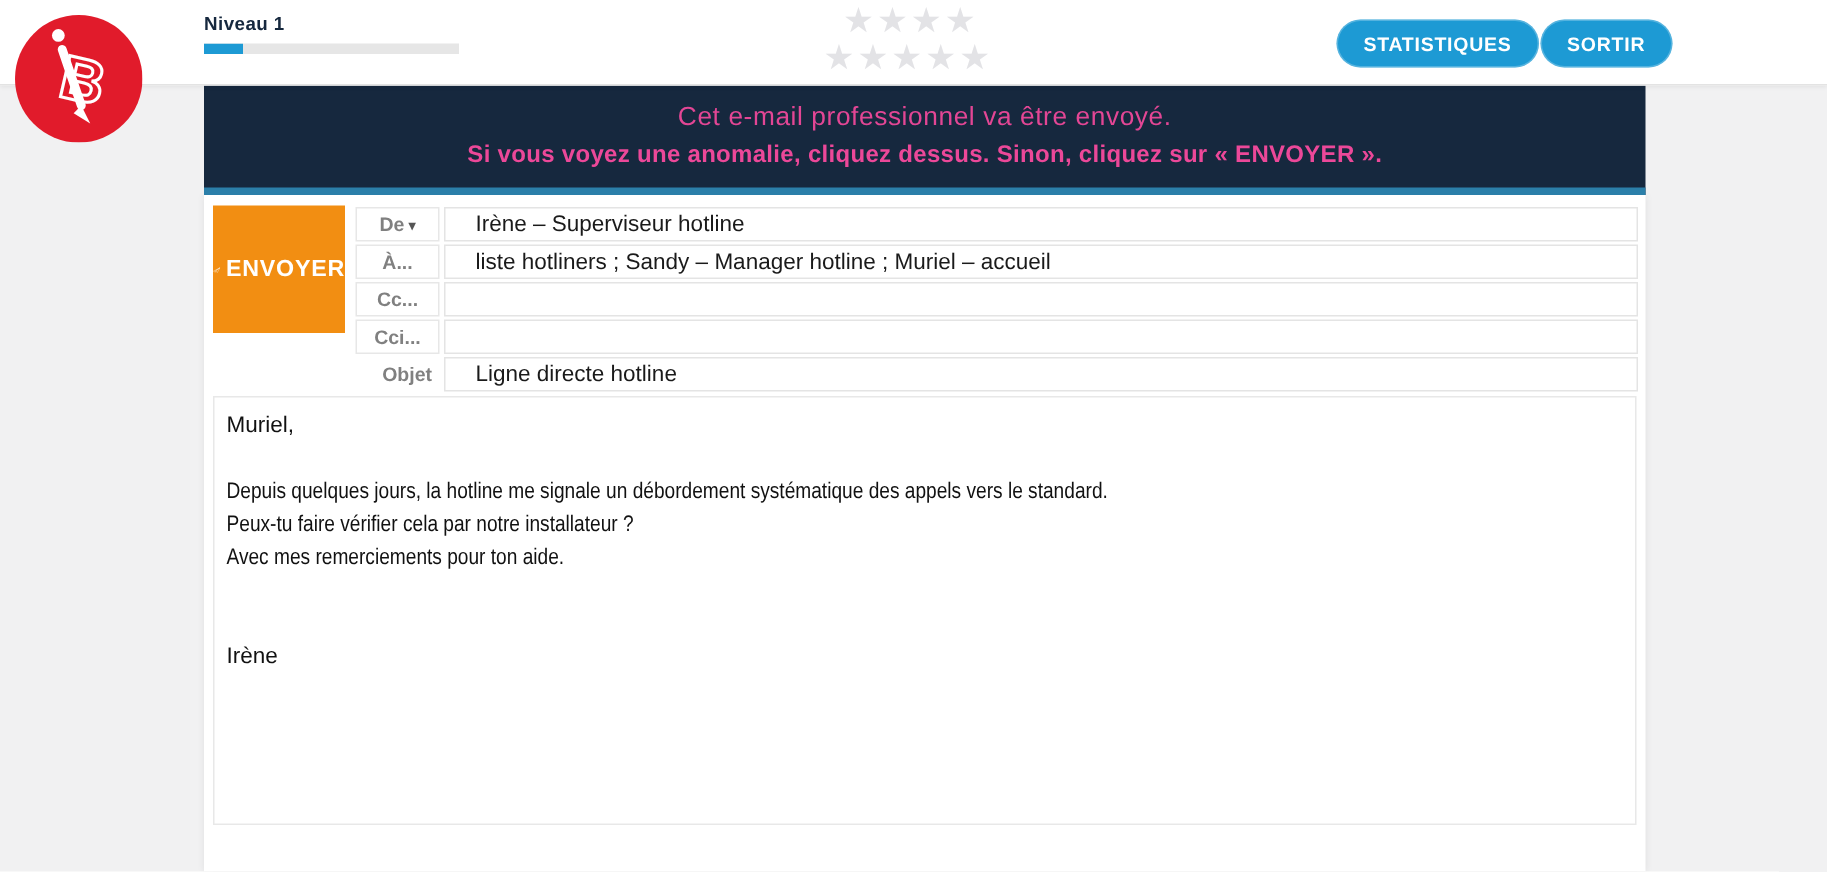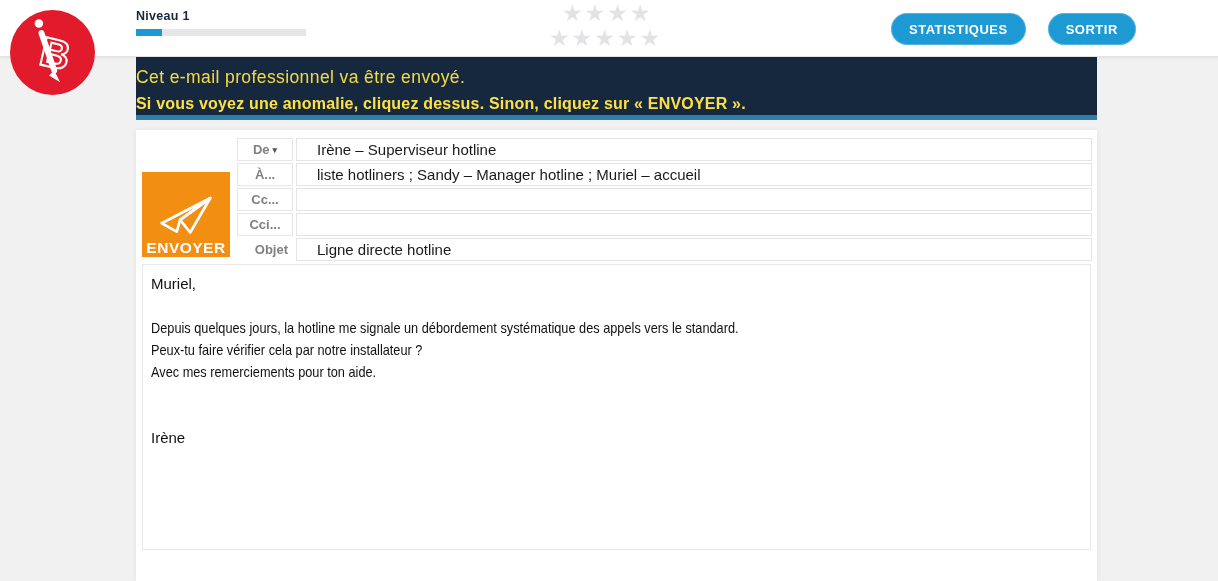--- a/index.html
+++ b/index.html
@@ -30,47 +30,47 @@
     width: 170px; height: 7px; background: #e6e6e6; overflow: hidden;
   }
   .progress-fill { height: 100%; background: var(--accent-blue, #1D9AD4); }
   .stars {
     position: absolute; left: 549px; top: 1px; z-index: 6;
     color: var(--star-gray, #E3E3E6); user-select: none;
   }
   .star-row { font-size: 23px; line-height: 25px; letter-spacing: 2px; white-space: nowrap; }
   .star-row.top { margin-left: 13px; }
   .top-buttons {
-    position: absolute; left: 891px; top: 13px; display: flex; gap: 22px; z-index: 6;
+    position: absolute; left: 891px; top: 13px; display: flex; gap: 1px; z-index: 6;
   }
   .pill {
     height: 32px; border: none; border-radius: 16px;
     background: var(--accent-blue, #1D9AD4);
     color: #fff; font-family: "Liberation Sans", sans-serif;
     font-size: 13px; font-weight: bold; letter-spacing: .5px;
     padding: 0 18px; cursor: pointer;
     box-shadow: inset 0 0 0 1px rgba(255,255,255,.25);
   }
   .banner {
-    position: absolute; left: 136px; top: 57px; width: 961px; height: 63px;
+    position: absolute; left: 136px; top: 57px; width: 961px; height: 73px;
     background: var(--navy, #16283E);
     border-bottom: 5px solid var(--banner-underline, #2B7FA9);
-    text-align: left; color: #fde047; padding-top: 8px; z-index: 4;
+    text-align: center; color: #ec4899; padding-top: 8px; z-index: 4;
   }
   .banner-line1 { font-size: 17.5px; font-weight: 400; letter-spacing: .4px; line-height: 25px; opacity: .96; }
   .banner-line2 { font-size: 16px; font-weight: bold; letter-spacing: .2px; line-height: 27px; }
   .card {
     position: absolute; left: 136px; top: 130px; width: 961px; height: 451px;
     background: #fff; box-shadow: 0 0 5px rgba(0,0,0,.07);
   }
   .send {
     position: absolute; left: 6px; top: 7px; width: 88px; height: 85px;
     background: var(--orange, #F28E12); border: none; cursor: pointer;
-    display: flex; flex-direction: column; align-items: center; justify-content: flex-end;
-    gap: 4px; color: #fff; margin-top: 35px;
+    display: flex; flex-direction: row; align-items: center; justify-content: flex-end;
+    gap: 4px; color: #fff;
   }
   .send span {
     font-family: "Liberation Sans", sans-serif;
     font-size: 15.5px; font-weight: bold; letter-spacing: .5px; color: #fff;
   }
   .flabel {
     position: absolute; left: 101px; width: 56px; height: 23px;
     border: 1px solid #e7e7e7; background: #fff;
     display: flex; align-items: center; justify-content: center;
     font-size: 13px; font-weight: bold; color: var(--label-gray, #808080);

